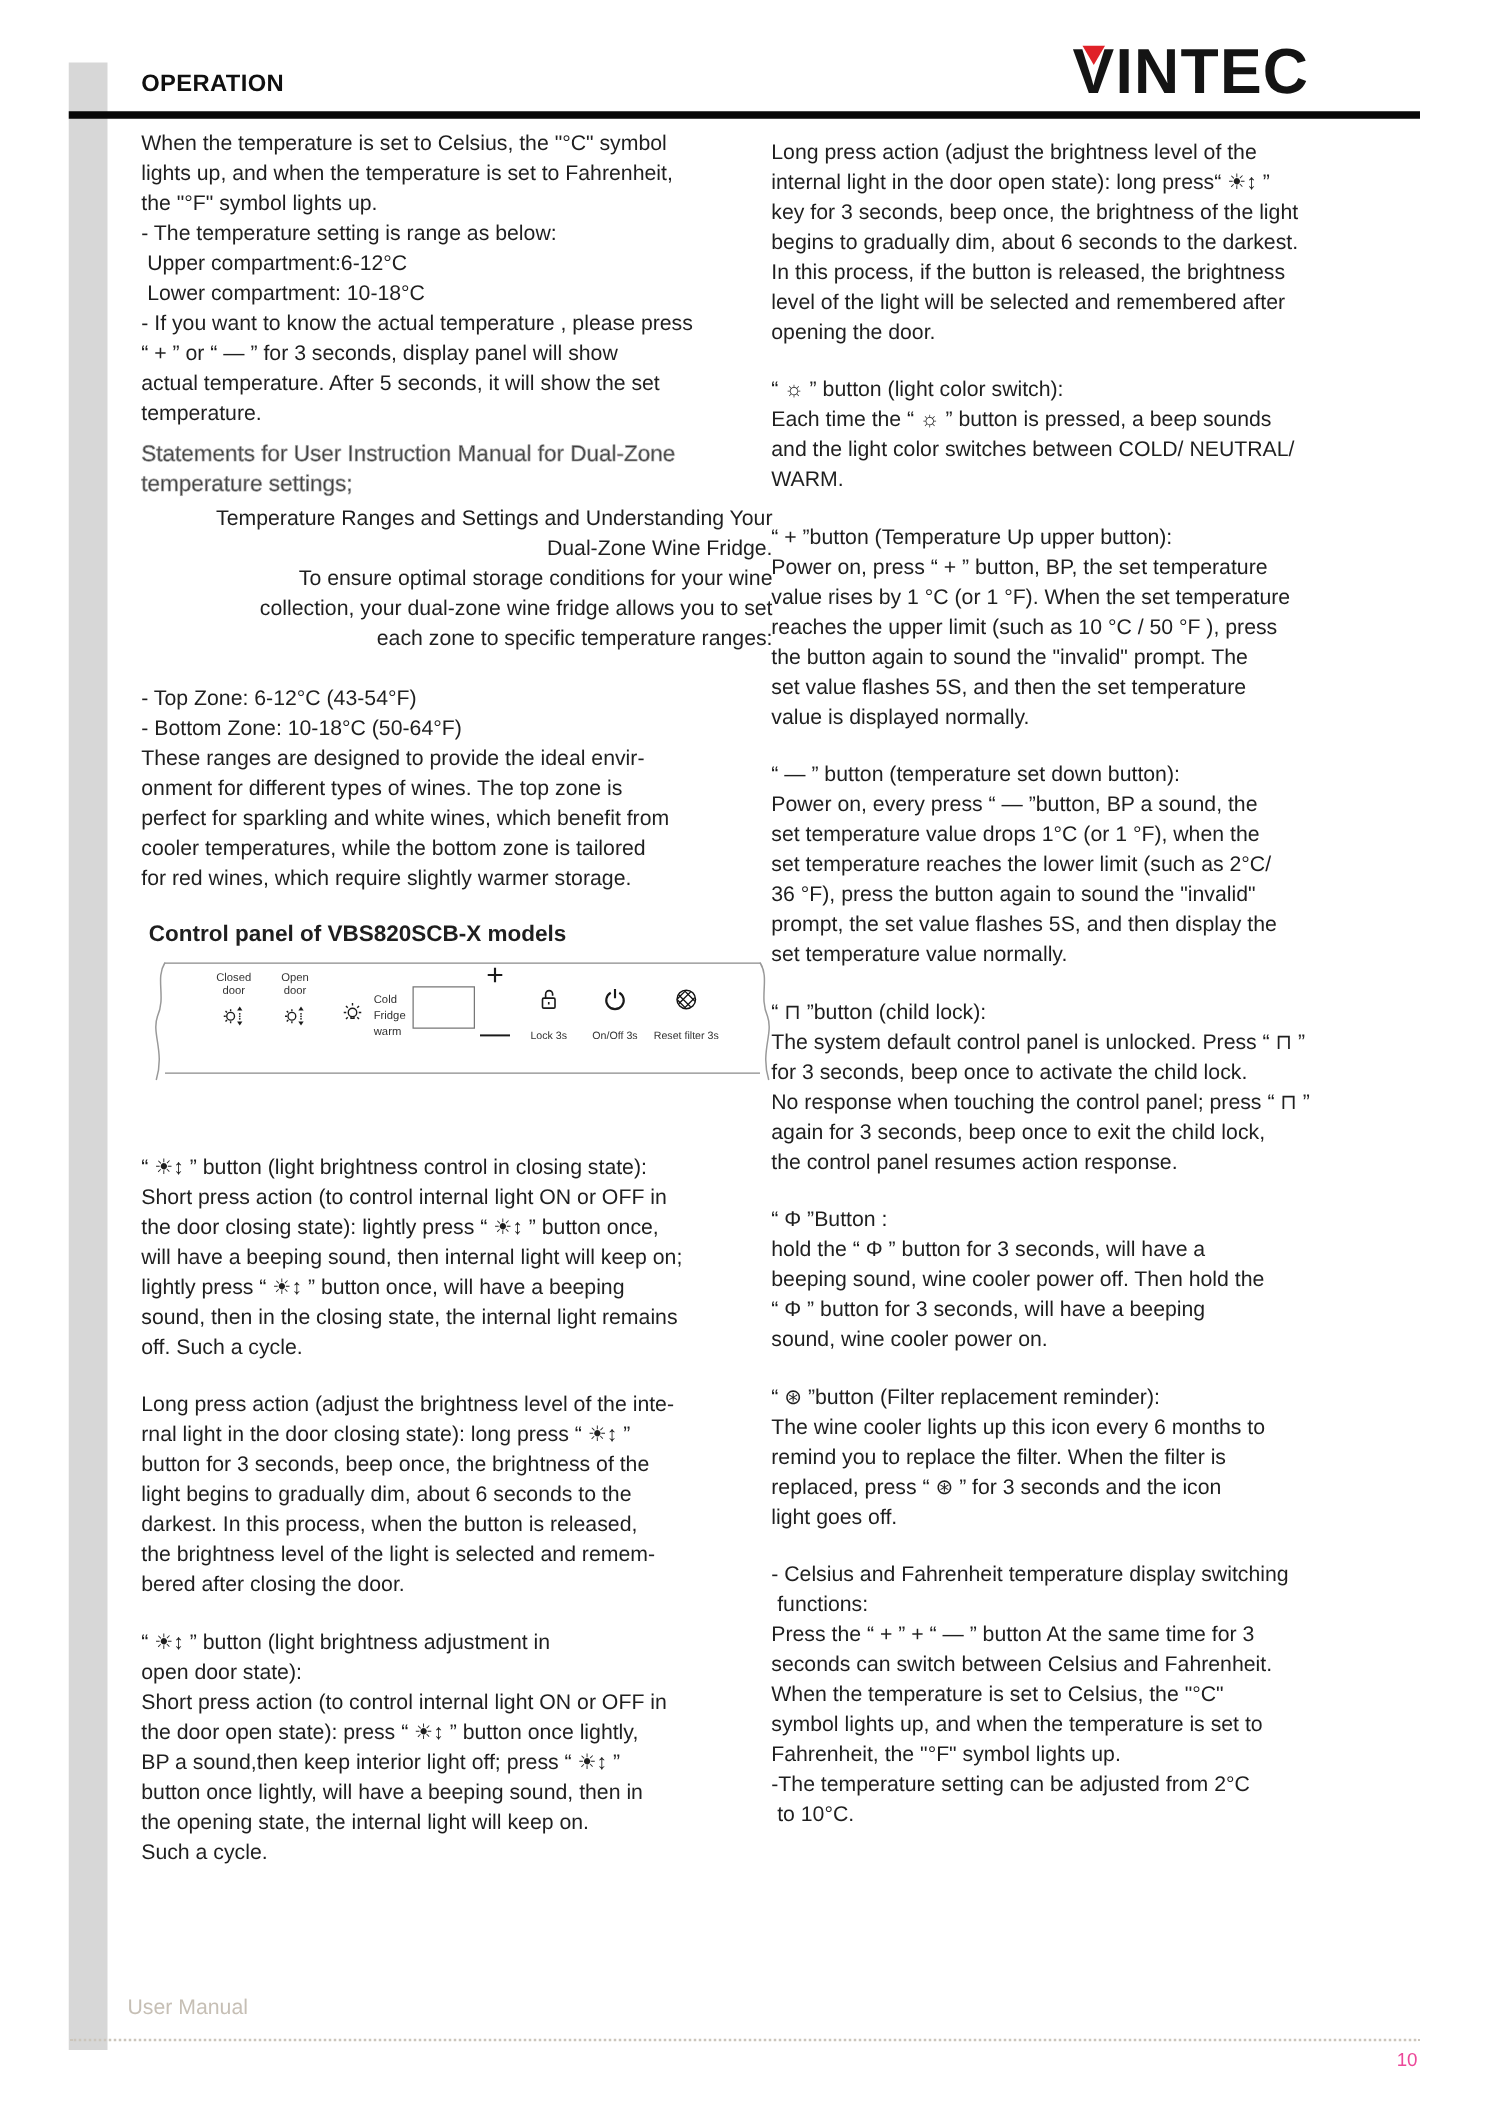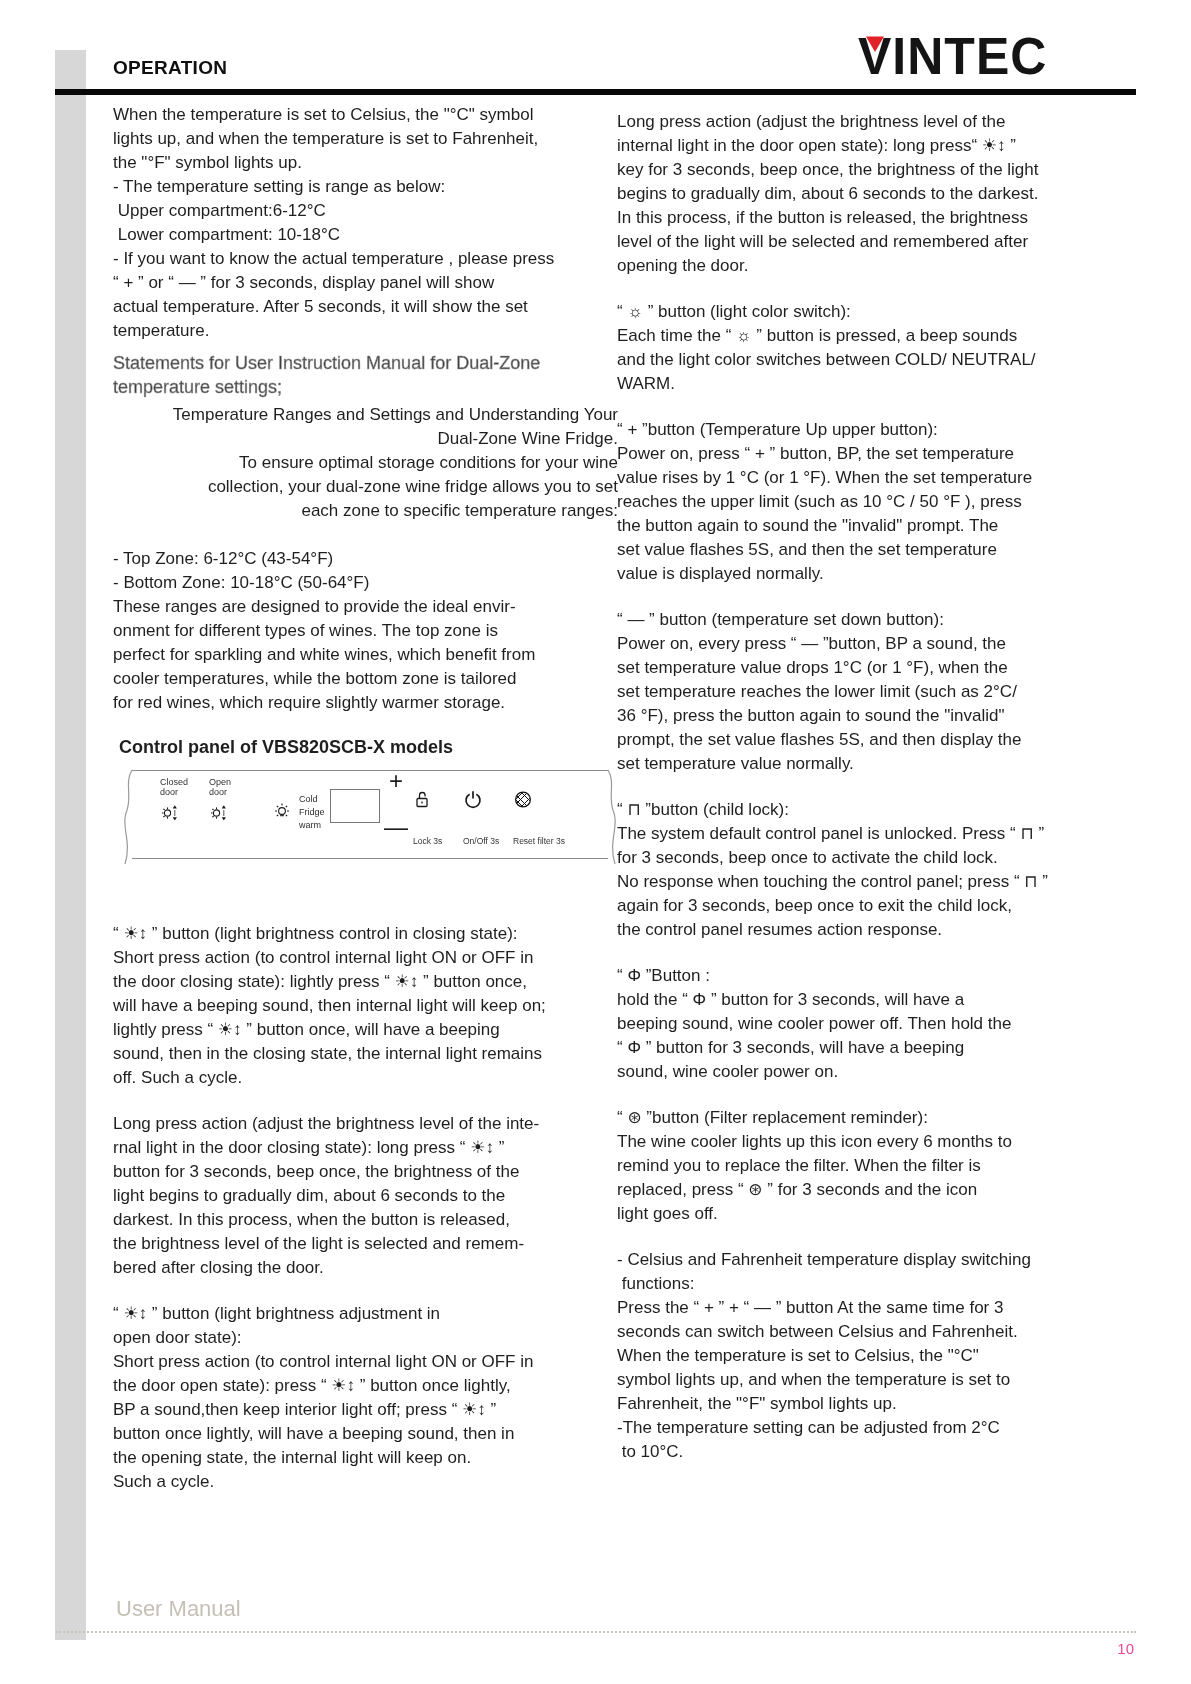--- a/index.html
+++ b/index.html
@@ -24,39 +24,39 @@
   .gray-heading{font-size:18px;line-height:24px;white-space:pre-line;margin:0 0 4px 0;
         color:#404040;-webkit-text-stroke:0.5px #9f9f9f;text-shadow:0 0 1px #b5b5b5;}
   .panel-caption{font-size:18px;line-height:24px;margin:0 0 8px 6px;font-weight:bold;}
   
   .panel{position:relative;width:490px;height:100px;margin:4px 0 55px 12px;}
   .panel-box{position:absolute;left:7px;right:7px;top:3px;bottom:8px;
         border-top:1.5px solid #8a8a8a;border-bottom:1.5px solid #8a8a8a;}
   .edge{position:absolute;top:0;height:100px;}
   .edge.left{left:-4px;}
   .edge.right{right:-4px;transform:scaleX(-1);}
-  .pgroup{position:absolute;text-align:left;color:#2e2e2e;}
+  .pgroup{position:absolute;text-align:center;color:#2e2e2e;}
   .plabel{display:block;font-size:9px;line-height:10px;white-space:pre-line;color:#333;}
   .picon{display:inline-block;margin-top:5px;}
   .g-closed{left:35px;top:10px;width:54px;}
   .g-open{left:84px;top:10px;width:54px;}
   .g-color{left:146px;top:26px;width:76px;display:flex;align-items:center;text-align:left;}
   .color-labels{margin-left:6px;font-size:9px;line-height:13px;}
   .display-rect{position:absolute;left:205px;top:22px;width:48px;height:32px;
         border:1px solid #777;background:#fff;}
   .plusminus{position:absolute;left:258px;width:26px;text-align:center;font-size:24px;
         color:#1a1a1a;font-weight:400;}
   .pm-plus{top:0px;}
   .pm-minus{top:46px;}
   .g-lock{left:288px;top:22px;width:52px;}
   .g-power{left:338px;top:22px;width:58px;}
   .g-filter{left:388px;top:22px;width:72px;}
-  .sub-label{display:block;font-size:8.5px;margin-top:22px;color:#333;}
+  .sub-label{display:block;font-size:8.5px;margin-top:8px;color:#333;}
   
-  .footer-title{position:absolute;left:116px;top:1596px;font-size:22px;color:#c6bfb5;}
+  .footer-title{position:absolute;left:102px;top:1596px;font-size:17px;color:#c6bfb5;}
   .footer-line{position:absolute;left:56px;top:1631px;width:1080px;border-top:2px dotted #ccc5bb;}
   .page-num{position:absolute;right:57px;top:1640px;font-size:15px;color:#ec4899;}
 </style>
 </head>
 <body>
 
 <div class="page">
   <div class="side-strip"></div>
 
   <div class="header-title">OPERATION</div>

